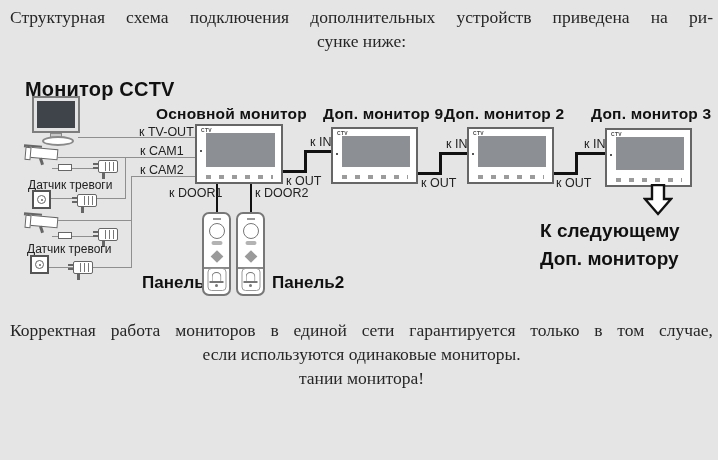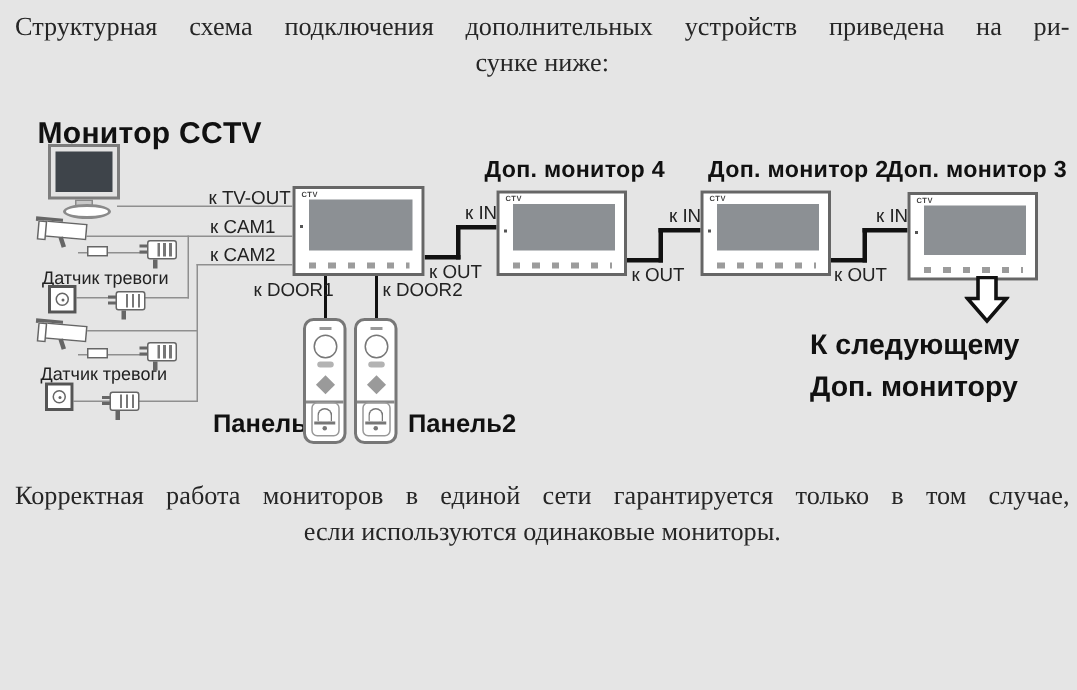--- a/index.html
+++ b/index.html
@@ -166,36 +166,37 @@
   <div class="lbl" style="left:169px;top:186px;">к DOOR1</div>
   <div class="lbl" style="left:255px;top:186px;">к DOOR2</div>
 
   <div class="lbl" style="left:286px;top:174px;">к OUT</div>
   <div class="lbl" style="left:310px;top:135px;">к IN</div>
   <div class="lbl" style="left:421px;top:176px;">к OUT</div>
   <div class="lbl" style="left:446px;top:137px;">к IN</div>
   <div class="lbl" style="left:556px;top:176px;">к OUT</div>
   <div class="lbl" style="left:584px;top:137px;">к IN</div>
 
+  <div class="devlbl" style="left:156px;top:105px;">Основной монитор</div>
   <div class="monitor" style="left:195px;top:124px;width:88px;height:60px;">
     <div class="logo">CTV</div>
     <div class="screen"></div>
     <div class="btnrow"></div>
     <div class="sdot"></div>
   </div>
 
-  <div class="devlbl" style="left:323px;top:105px;">Доп. монитор 4</div>
+  <div class="devlbl" style="left:323px;top:105px;">Доп. монитор 9</div>
   <div class="monitor" style="left:331px;top:127px;width:87px;height:57px;">
     <div class="logo">CTV</div>
     <div class="screen"></div>
     <div class="btnrow"></div>
     <div class="sdot"></div>
   </div>
 
-  <div class="devlbl" style="left:472px;top:105px;">Доп. монитор 2</div>
+  <div class="devlbl" style="left:444px;top:105px;">Доп. монитор 2</div>
   <div class="monitor" style="left:467px;top:127px;width:87px;height:57px;">
     <div class="logo">CTV</div>
     <div class="screen"></div>
     <div class="btnrow"></div>
     <div class="sdot"></div>
   </div>
 
   <div class="devlbl" style="left:591px;top:105px;">Доп. монитор 3</div>
   <div class="monitor" style="left:605px;top:128px;width:87px;height:59px;">
     <div class="logo">CTV</div>
@@ -233,15 +234,16 @@
 
   <svg style="position:absolute;left:643px;top:184px;" width="30" height="32" viewBox="0 0 30 32">
     <polygon points="9,1 21,1 21,15 28,15 15,30 2,15 9,15" fill="#ffffff" stroke="#111111" stroke-width="2.4"></polygon>
   </svg>
   <div class="biglbl" style="left:540px;top:248px;">Доп. монитору</div>
   <div class="biglbl" style="left:540px;top:220px;">К следующему</div>
 
   <div class="para" style="top:318px;">
     <div class="jline">Корректная работа мониторов в единой сети гарантируется только в том случае,</div>
     <div class="nline">если используются одинаковые мониторы.</div>
+    <div class="nline">тании монитора!</div>
   </div>
 
 </div>
 
 </body></html>

